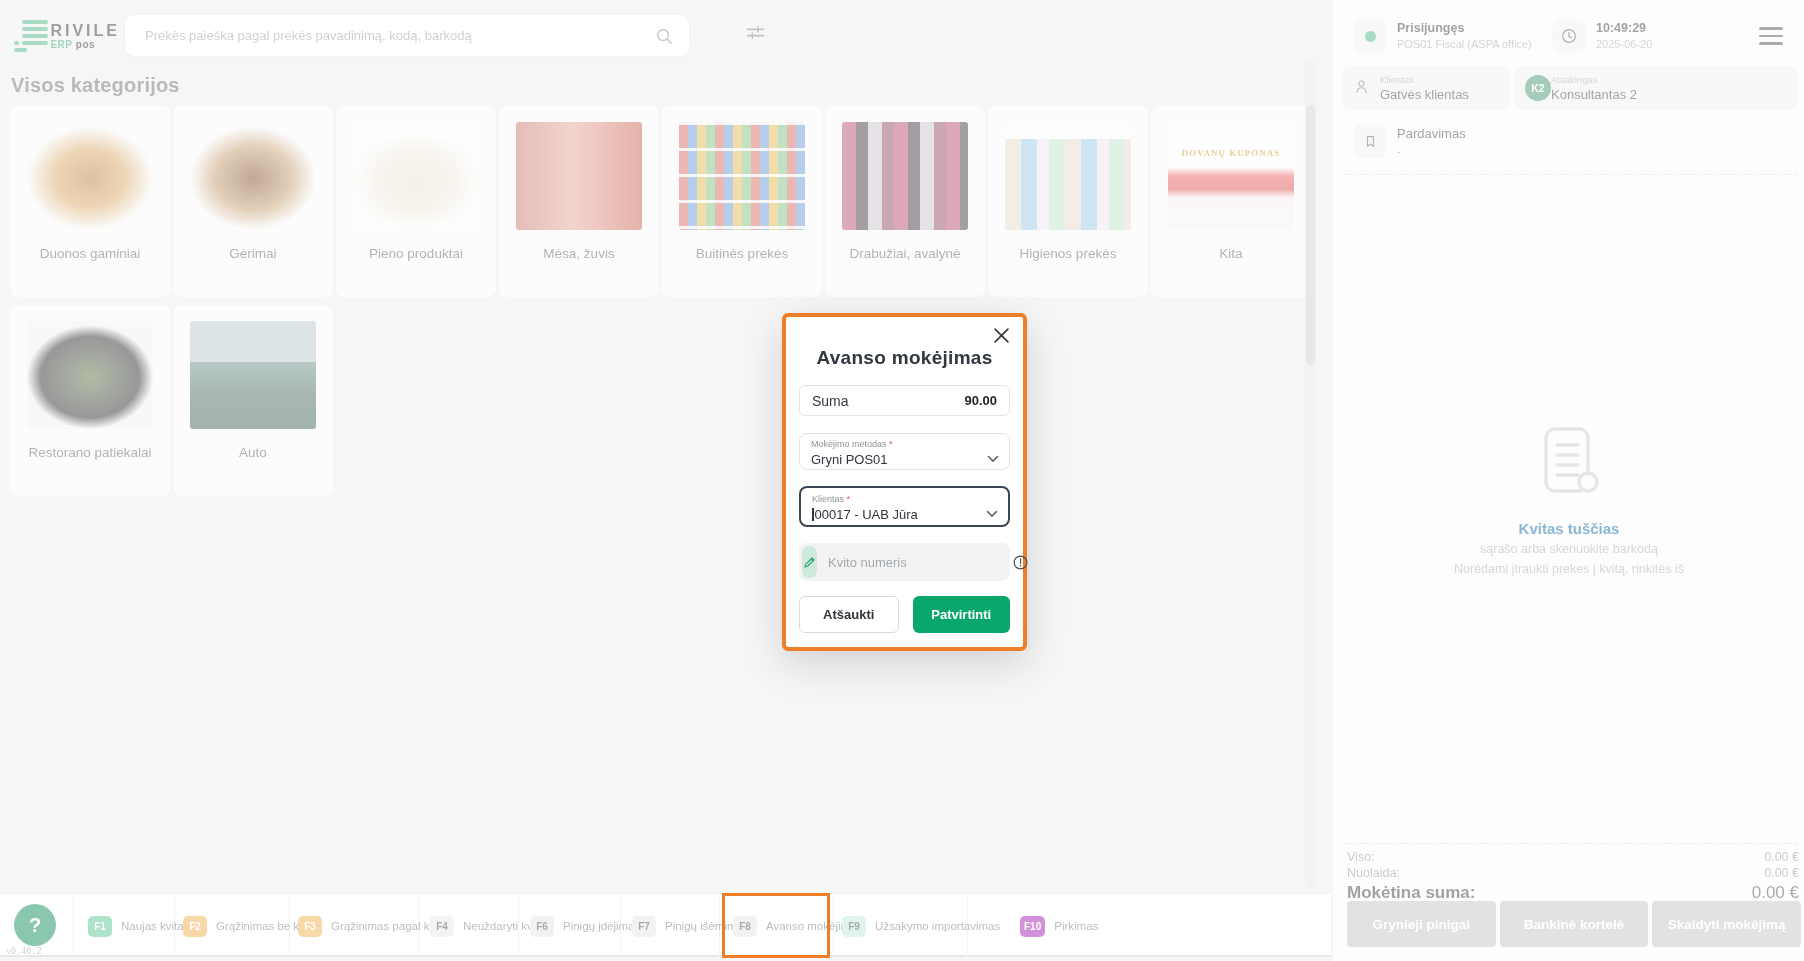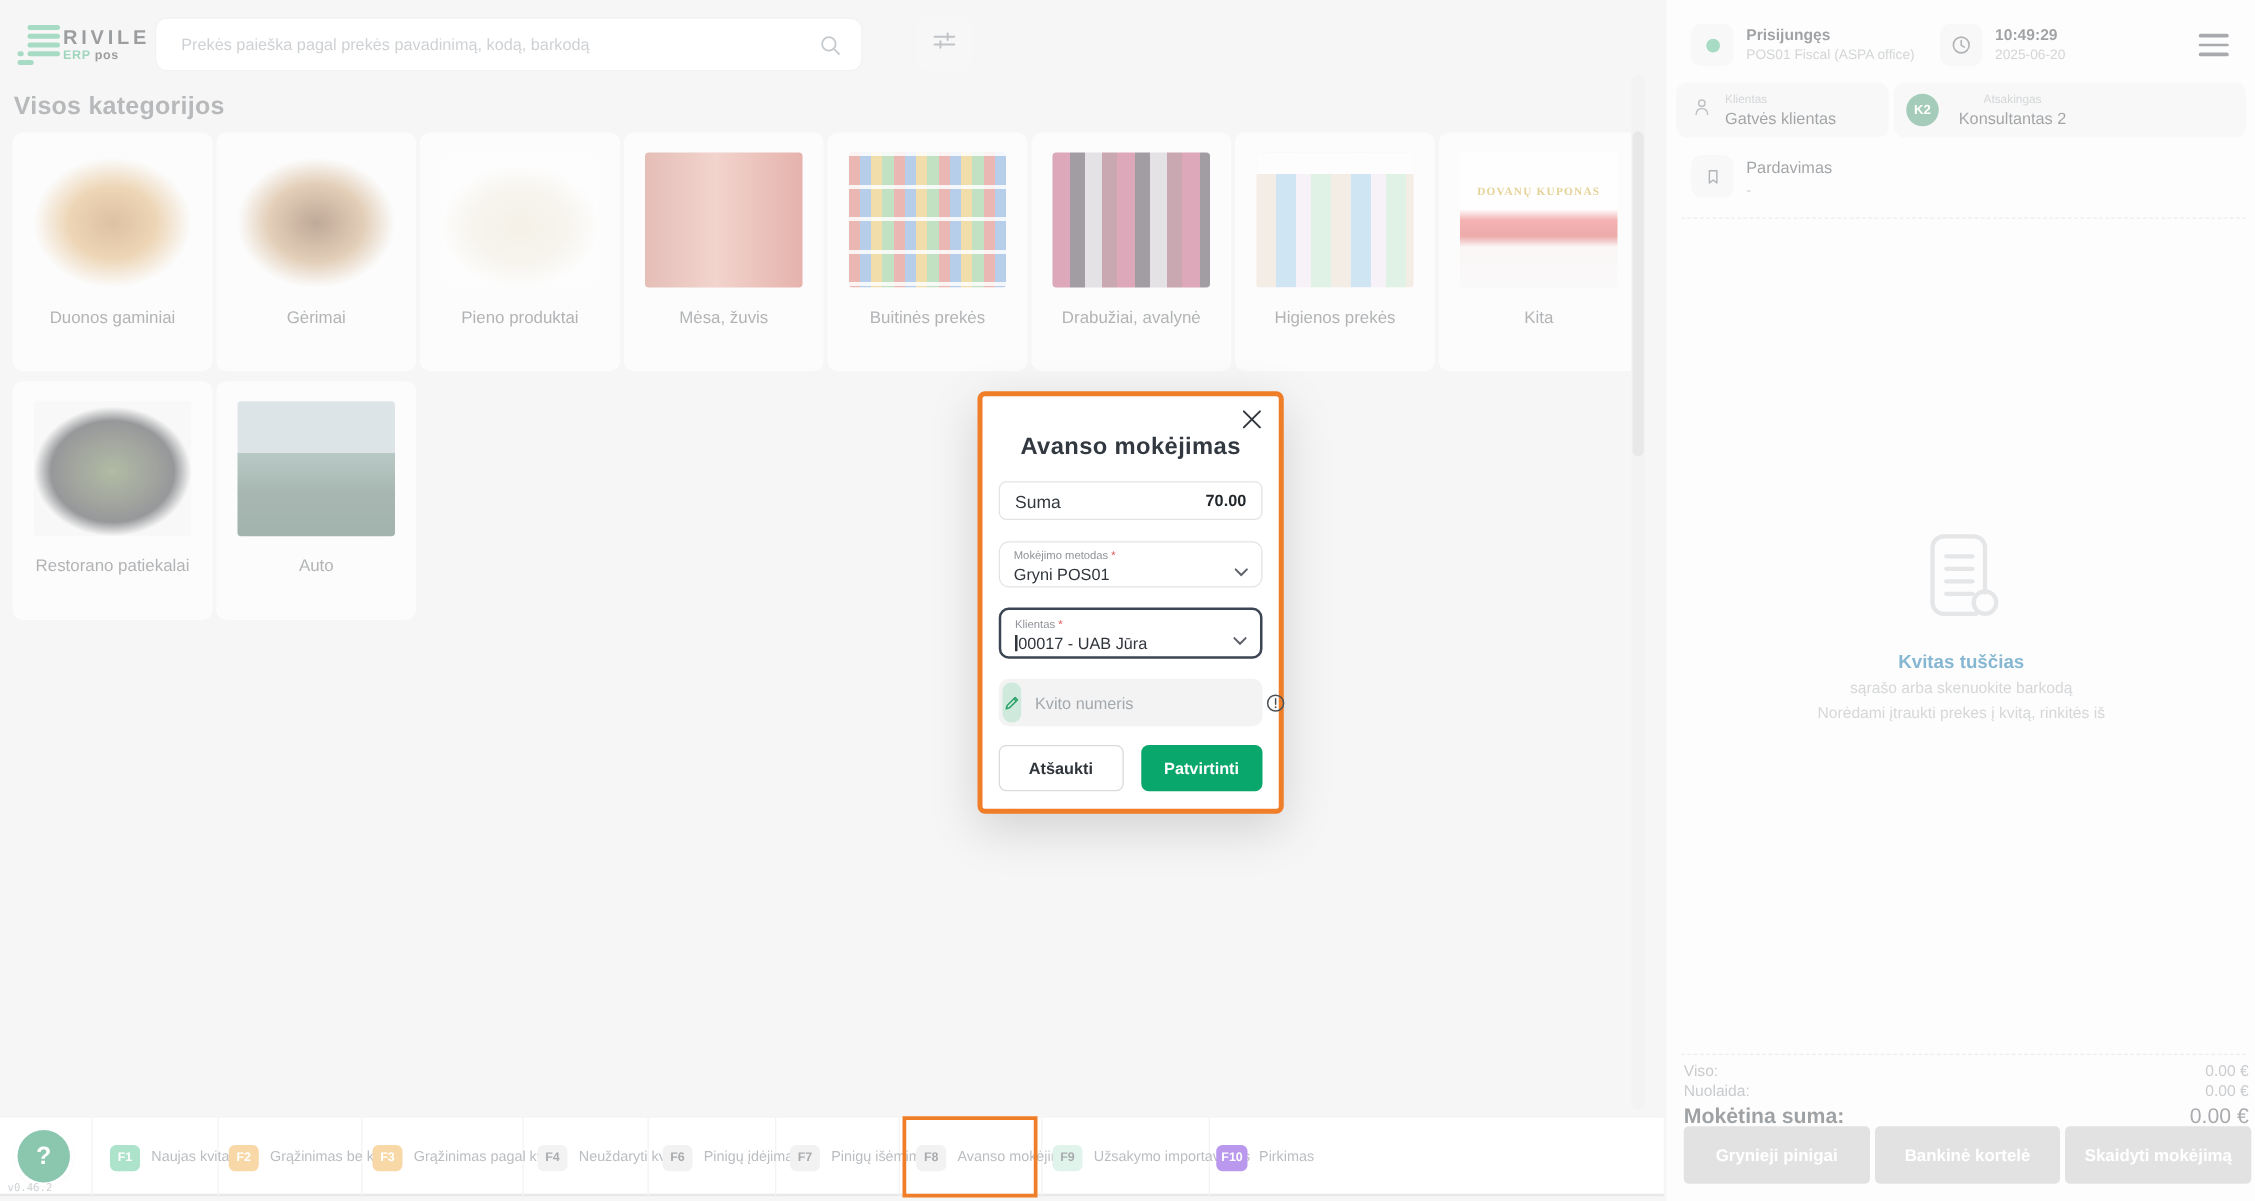--- a/index.html
+++ b/index.html
@@ -45,21 +45,21 @@
   .t-main { font-size:12.5px; font-weight:bold; color:#3a3f45; padding-top:2px; }
   .t-sub { font-size:11px; color:#a3a7ab; margin-top:3px; }
   .clock-group { position:absolute; left:219px; top:19px; display:flex; gap:10px; }
   .burger { position:absolute; left:426px; top:27px; width:24px; cursor:pointer; }
   .burger div { height:2.5px; background:#4a4f54; border-radius:2px; margin-bottom:5px; }
 
   .mini-card { position:absolute; top:66px; height:44px; background:#f1f1f1; border-radius:9px; display:flex; align-items:center; cursor:pointer; }
   .mini-card .lab { font-size:9.5px; color:#a5a9ad; }
   .mini-card .val { font-size:13px; color:#3e4348; margin-top:2px; }
   .client-card { left:8px; width:170px; padding-left:12px; gap:10px; }
-  .resp-card { left:182px; width:282px; padding-left:10px; gap:16px;text-align:center; }
+  .resp-card { left:182px; width:282px; padding-left:10px; gap:0; }
   .avatar { width:26px; height:26px; border-radius:50%; background:#44946f; color:#fff; font-size:10.5px; font-weight:bold; display:flex; align-items:center; justify-content:center; }
 
   .sale-row { position:absolute; left:20px; top:124px; display:flex; gap:10px; }
   .sale-title { font-size:13px; color:#3e4348; padding-top:2px; }
   .sale-sub { font-size:12px; color:#9aa0a6; margin-top:4px; }
   .dashed { position:absolute; border-top:1px dashed #d9d9d9; }
   .sep-top { left:12px; top:174px; width:452px; }
   .sep-bottom { left:12px; top:843px; width:452px; }
 
   .empty-state { position:absolute; left:0; top:424px; width:472px; text-align:center; }
@@ -369,42 +369,42 @@
     </div>
     <div class="tb-item" style="left:733px">
       <span class="fkey" style="background: rgb(228, 228, 228); color: rgb(74, 79, 84);">F8</span>
       <span class="tb-label">Avanso mokėjimas</span>
     </div>
     <div class="tb-item" style="left:842px">
       <span class="fkey" style="background: rgb(191, 232, 214); color: rgb(74, 79, 84);">F9</span>
       <span class="tb-label">Užsakymo importavimas</span>
     </div>
     <div class="tb-item" style="left:973px">
-      <span class="fkey" style="background: #6d28d9; color: rgb(255, 255, 255);">F10</span>
+      <span class="fkey" style="background: #a21caf; color: rgb(255, 255, 255); margin-left: 47px;">F10</span>
       <span class="tb-label">Pirkimas</span>
     </div>
   </div>
 
   <div class="overlay"></div>
 
   <div class="f8-box" style="border-color: rgb(240, 126, 40);"></div>
 
   <div class="modal" style="border-color: rgb(240, 126, 40);">
     <div class="modal-close">
       <svg width="15" height="15" viewBox="0 0 14 14" stroke="#33383e" stroke-width="1.5" stroke-linecap="round">
           <line x1="1" y1="1" x2="13" y2="13"></line>
           <line x1="13" y1="1" x2="1" y2="13"></line>
         </svg>
     </div>
     <div class="modal-title">Avanso mokėjimas</div>
 
     <div class="modal-body">
       <div class="fld-suma">
         <span class="sl">Suma</span>
-        <span class="sv">70.00</span>
+        <span class="sv">90.00</span>
       </div>
 
       <div class="fld-select">
         <div class="fl-label"><span>Mokėjimo metodas</span> <span class="fl-req">*</span></div>
         <div class="fl-value">Gryni POS01</div>
         <span class="chev">
           <svg width="12" height="8" viewBox="0 0 12 8" fill="none" stroke="#5c6268" stroke-width="1.6" stroke-linecap="round">
               <path d="M1.5 1.5 6 6l4.5-4.5"></path>
             </svg>
         </span>

